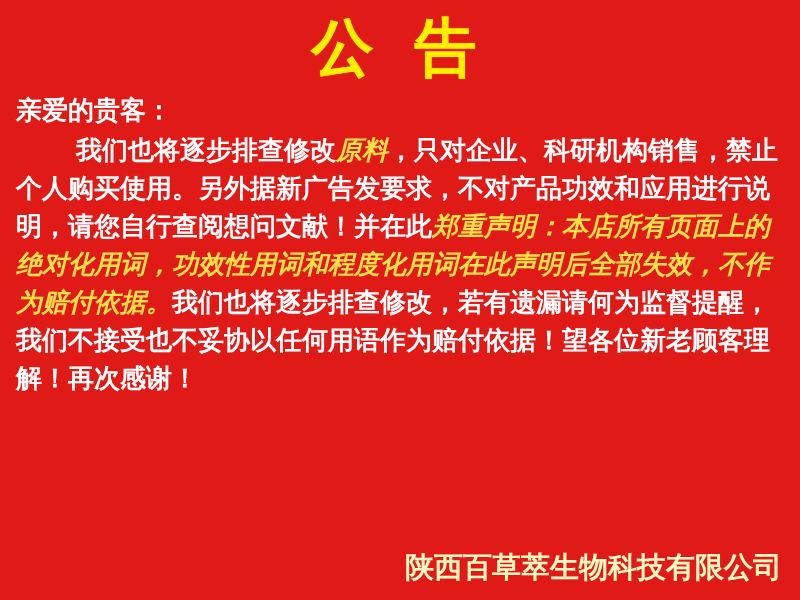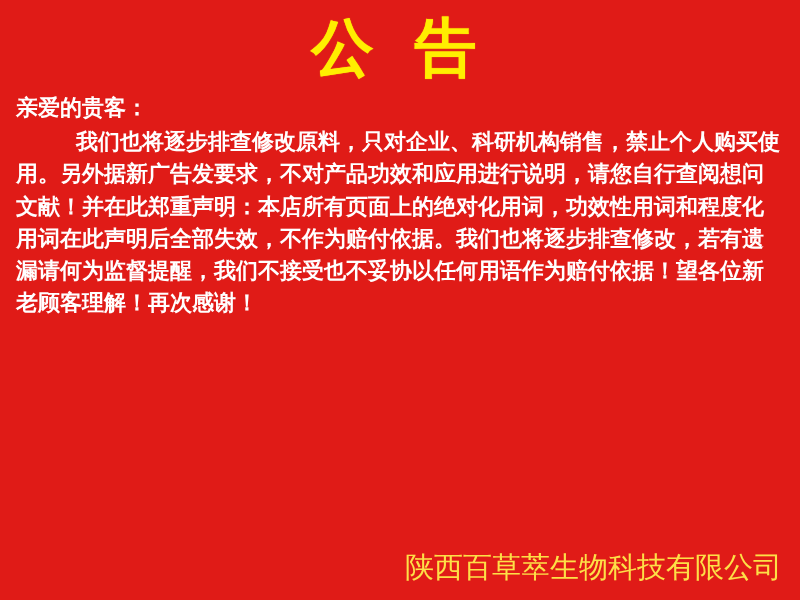--- a/index.html
+++ b/index.html
@@ -26,42 +26,43 @@
     font-size: 62px;
     font-weight: bold;
     letter-spacing: 12px;
     padding-top: 14px;
     line-height: 1.1;
     text-shadow: 0 0 1px #ffee00;
   }
   .body-text {
     padding: 10px 16px 0 16px;
     color: #ffffff;
-    font-size: 22px;
+    font-size: 26px;
     line-height: 1.46;
     font-weight: bold;
     letter-spacing: 0px;
   }
   .salutation {
     margin: 0 0 2px 0;
   }
   .para {
     margin: 0;
     text-indent: 60px;
   }
   .hl {
-    color: #ffffff;
+    color: #fde047;
+    font-style: italic;
   }
   .signature {
     position: absolute;
     right: 18px;
     bottom: 12px;
-    color: #fde047;
+    color: #fef9c3;
     font-size: 29px;
-    font-weight: normal;
+    font-weight: bold;
     letter-spacing: 0px;
   }
 </style>
 </head>
 <body>
 
 <div class="poster">
 
   <div class="title">公 告</div>
 

